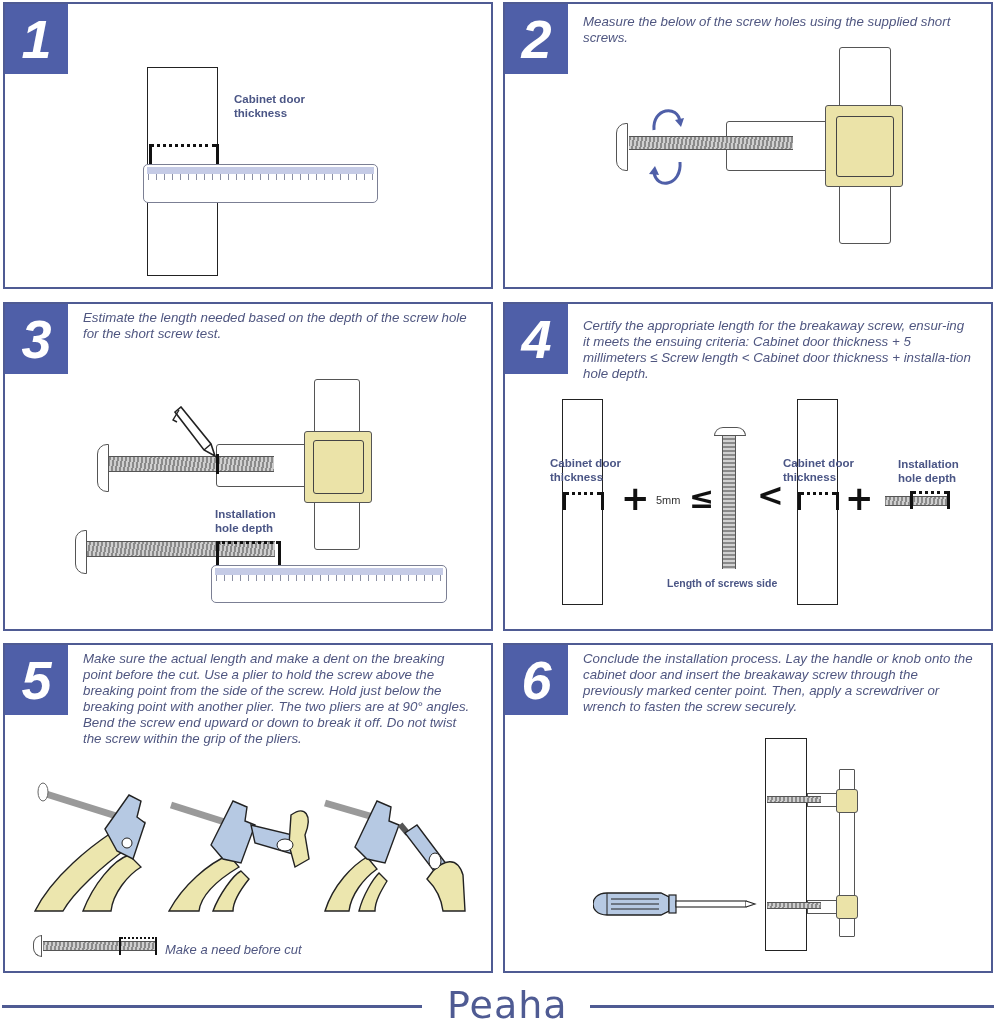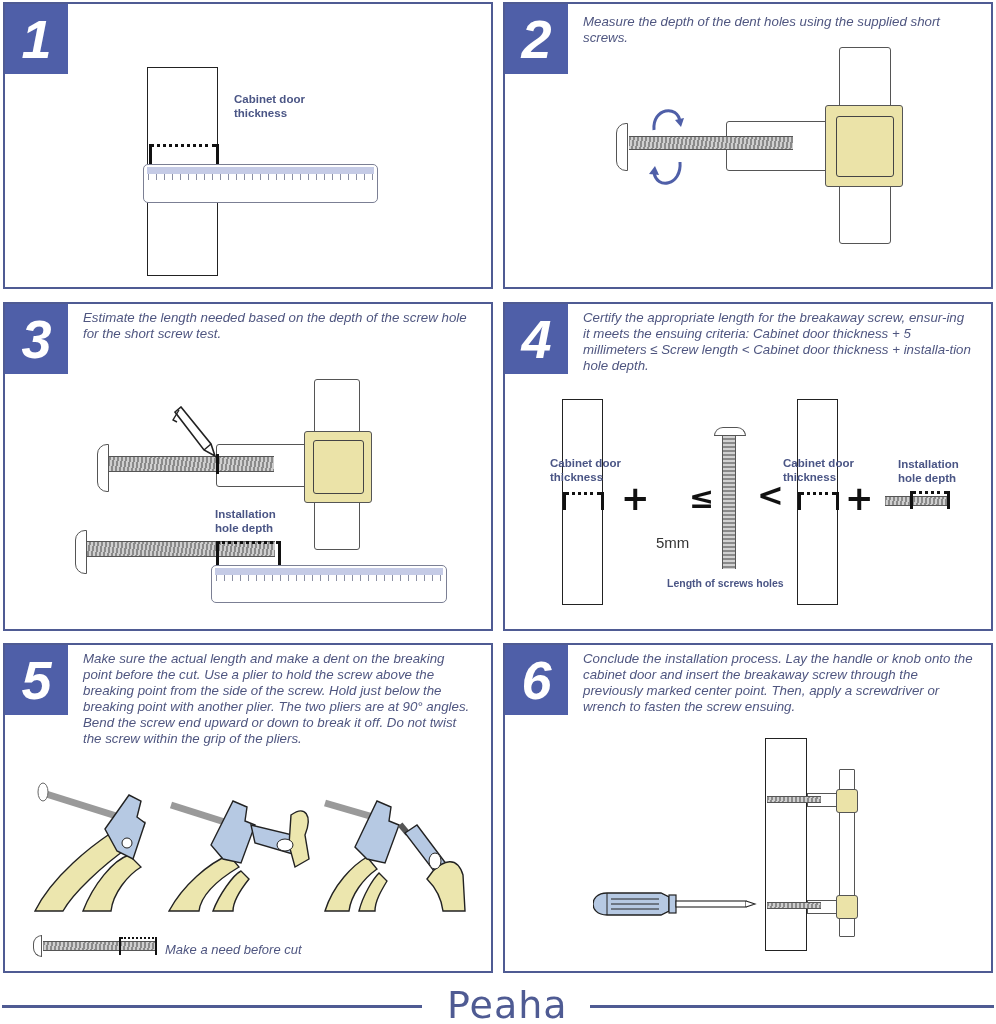--- a/index.html
+++ b/index.html
@@ -4,21 +4,21 @@
 <style>
   * { box-sizing: border-box; margin: 0; padding: 0; }
   html, body { width: 996px; height: 1024px; background: #ffffff; overflow: hidden; }
   body { position: relative; font-family: "Liberation Sans", sans-serif; color: #4a5178; }
   .panel { position: absolute; border: 2px solid #4f5b93; background: #fff; overflow: hidden; }
   .badge { position: absolute; left: 0; top: 0; width: 63px; height: 70px; background: #4f5fa8; color: #fff;
            font-family: "Liberation Sans", sans-serif; font-weight: bold; font-style: italic; font-size: 54px;
            display: flex; align-items: center; justify-content: center; }
   .instr { position: absolute; left: 78px; top: 10px; right: 18px; font-style: italic; font-size: 13.3px; line-height: 16px; color: #4f5680; }
   .lbl { position: absolute; font-weight: bold; font-size: 11.5px; line-height: 14px; color: #4a5585; }
-  .lbl-sm { position: absolute; font-size: 15px; color: #333; margin-top: 40px; }
+  .lbl-sm { position: absolute; font-size: 11px; color: #333; }
   .door { position: absolute; border: 1.5px solid #222; background: #fff; }
   .ruler { position: absolute; border: 1.2px solid #7b7f94; border-radius: 5px; background: #fff; }
   .ruler .band { position: absolute; left: 3px; right: 3px; top: 2px; height: 7px; background: #c5cbe6; }
   .ruler .ticks { position: absolute; left: 4px; right: 4px; top: 9px; height: 6px;
     background: repeating-linear-gradient(90deg, #8a8fa3 0 1px, transparent 1px 8px); }
   .screw-shaft { position: absolute; height: 14px;
     background: repeating-linear-gradient(100deg, #8a8a8a 0 2px, #cfcfcf 2px 4px); border-top: 1px solid #555; border-bottom: 1px solid #555; }
   .screw-head { position: absolute; width: 12px; border: 1.2px solid #555; border-radius: 10px 0 0 10px; background: #fff; }
   .knob-outer { position: absolute; background: #ebe3a8; border: 1.5px solid #555; border-radius: 3px; }
   .knob-inner { position: absolute; background: #ebe3a8; border: 1.5px solid #444; border-radius: 3px; }
@@ -42,21 +42,21 @@
     <div class="ruler" style="left:138px;top:160px;width:235px;height:39px;">
         <div class="band"></div>
         <div class="ticks"></div>
       </div>
     <div class="lbl" style="left:229px;top:88px;width:90px;">Cabinet door thickness</div>
   </div>
 </div>
 
 <div class="panel" style="left:503px;top:2px;width:490px;height:287px;">
   <div class="badge">2</div>
-  <div class="instr">Measure the depth of the dent holes using the supplied short screws.</div>
+  <div class="instr">Measure the below of the screw holes using the supplied short screws.</div>
   <div>
     <div class="sleeve" style="left:334px;top:43px;width:52px;height:197px;"></div>
     <div class="sleeve" style="left:221px;top:117px;width:112px;height:50px;"></div>
     <div class="knob-outer" style="left:320px;top:101px;width:78px;height:82px;"></div>
     <div class="knob-inner" style="left:331px;top:112px;width:58px;height:61px;"></div>
     <div class="screw-shaft" style="left:124px;top:132px;width:164px;"></div>
     <div class="screw-head" style="left:111px;top:119px;height:48px;"></div>
     <svg style="position:absolute;left:143px;top:96px;" width="38" height="92" viewBox="0 0 38 92">
       <path d="M6 30 C4 8 30 4 32 22" fill="none" stroke="#4f5fa8" stroke-width="3"></path>
       <path d="M27 20 L33 27 L36 18 Z" fill="#4f5fa8"></path>
@@ -90,35 +90,35 @@
     <div class="ruler" style="left:206px;top:261px;width:236px;height:38px;">
         <div class="band"></div>
         <div class="ticks"></div>
       </div>
     <div class="lbl" style="left:210px;top:203px;width:70px;">Installation hole depth</div>
   </div>
 </div>
 
 <div class="panel" style="left:503px;top:302px;width:490px;height:329px;">
   <div class="badge">4</div>
-  <div class="instr" style="top:6px;">Certify the appropriate length for the breakaway screw, ensur-ing it meets the ensuing criteria: Cabinet door thickness + 5 millimeters ≤ Screw length &lt; Cabinet door thickness + installa-tion hole depth.</div>
+  <div class="instr" style="top:14px;">Certify the appropriate length for the breakaway screw, ensur-ing it meets the ensuing criteria: Cabinet door thickness + 5 millimeters ≤ Screw length &lt; Cabinet door thickness + installa-tion hole depth.</div>
   <div>
     <div class="door" style="left:57px;top:95px;width:41px;height:206px;"></div>
     <div class="dots" style="left:60px;top:188px;width:36px;"></div>
     <div class="tick" style="left:58px;top:188px;height:18px;"></div>
     <div class="tick" style="left:96px;top:188px;height:18px;"></div>
     <div class="lbl" style="left:45px;top:152px;width:80px;">Cabinet door thickness</div>
 
     <div class="sym" style="left:116px;top:174px;font-size:34px;">+</div>
     <div class="lbl-sm" style="left:151px;top:190px;">5mm</div>
     <div class="sym" style="left:184px;top:176px;font-size:30px;">≤</div>
 
     <div style="position:absolute;left:217px;top:130px;width:14px;height:135px;background:repeating-linear-gradient(180deg,#8a8a8a 0 2px,#d2d2d2 2px 4px);border-left:1px solid #555;border-right:1px solid #555;"></div>
     <div style="position:absolute;left:209px;top:123px;width:32px;height:9px;border:1.2px solid #555;border-radius:12px 12px 0 0;background:#fff;"></div>
-    <div class="lbl" style="left:162px;top:272px;font-size:10.5px;white-space:nowrap;">Length of screws holes</div>
+    <div class="lbl" style="left:162px;top:272px;font-size:10.5px;white-space:nowrap;">Length of screws side</div>
 
     <div class="sym" style="left:252px;top:172px;font-size:32px;">&lt;</div>
 
     <div class="door" style="left:292px;top:95px;width:41px;height:206px;"></div>
     <div class="dots" style="left:295px;top:188px;width:36px;"></div>
     <div class="tick" style="left:293px;top:188px;height:18px;"></div>
     <div class="tick" style="left:331px;top:188px;height:18px;"></div>
     <div class="lbl" style="left:278px;top:152px;width:80px;">Cabinet door thickness</div>
 
     <div class="sym" style="left:340px;top:174px;font-size:34px;">+</div>
@@ -168,21 +168,21 @@
   <div class="screw-shaft" style="left:38px;top:296px;width:114px;height:10px;"></div>
   <div class="screw-head" style="left:28px;top:290px;height:22px;width:9px;"></div>
   <div class="dots" style="left:116px;top:292px;width:36px;border-top-width:2px;"></div>
   <div class="tick" style="left:114px;top:292px;height:18px;width:2px;"></div>
   <div class="tick" style="left:150px;top:292px;height:18px;width:2px;"></div>
   <div style="position:absolute;left:160px;top:297px;font-style:italic;font-size:13px;color:#4f5680;">Make a need before cut</div>
 </div>
 
 <div class="panel" style="left:503px;top:643px;width:490px;height:330px;">
   <div class="badge">6</div>
-  <div class="instr" style="top:6px;">Conclude the installation process. Lay the handle or knob onto the cabinet door and insert the breakaway screw through the previously marked center point. Then, apply a screwdriver or wrench to fasten the screw ensuing.</div>
+  <div class="instr" style="top:6px;">Conclude the installation process. Lay the handle or knob onto the cabinet door and insert the breakaway screw through the previously marked center point. Then, apply a screwdriver or wrench to fasten the screw securely.</div>
   <div>
     <div class="door" style="left:260px;top:93px;width:42px;height:213px;"></div>
     <div class="sleeve" style="left:334px;top:124px;width:16px;height:168px;border-radius:1px;"></div>
     <div class="sleeve" style="left:302px;top:148px;width:34px;height:14px;border-radius:0;"></div>
     <div class="sleeve" style="left:302px;top:255px;width:34px;height:14px;border-radius:0;"></div>
     <div class="knob-outer" style="left:331px;top:144px;width:22px;height:24px;"></div>
     <div class="knob-outer" style="left:331px;top:250px;width:22px;height:24px;"></div>
     <div class="screw-shaft" style="left:262px;top:151px;width:54px;height:7px;"></div>
     <div class="screw-shaft" style="left:262px;top:257px;width:54px;height:7px;"></div>
     <svg style="position:absolute;left:88px;top:246px;" width="164" height="26" viewBox="0 0 164 26">

